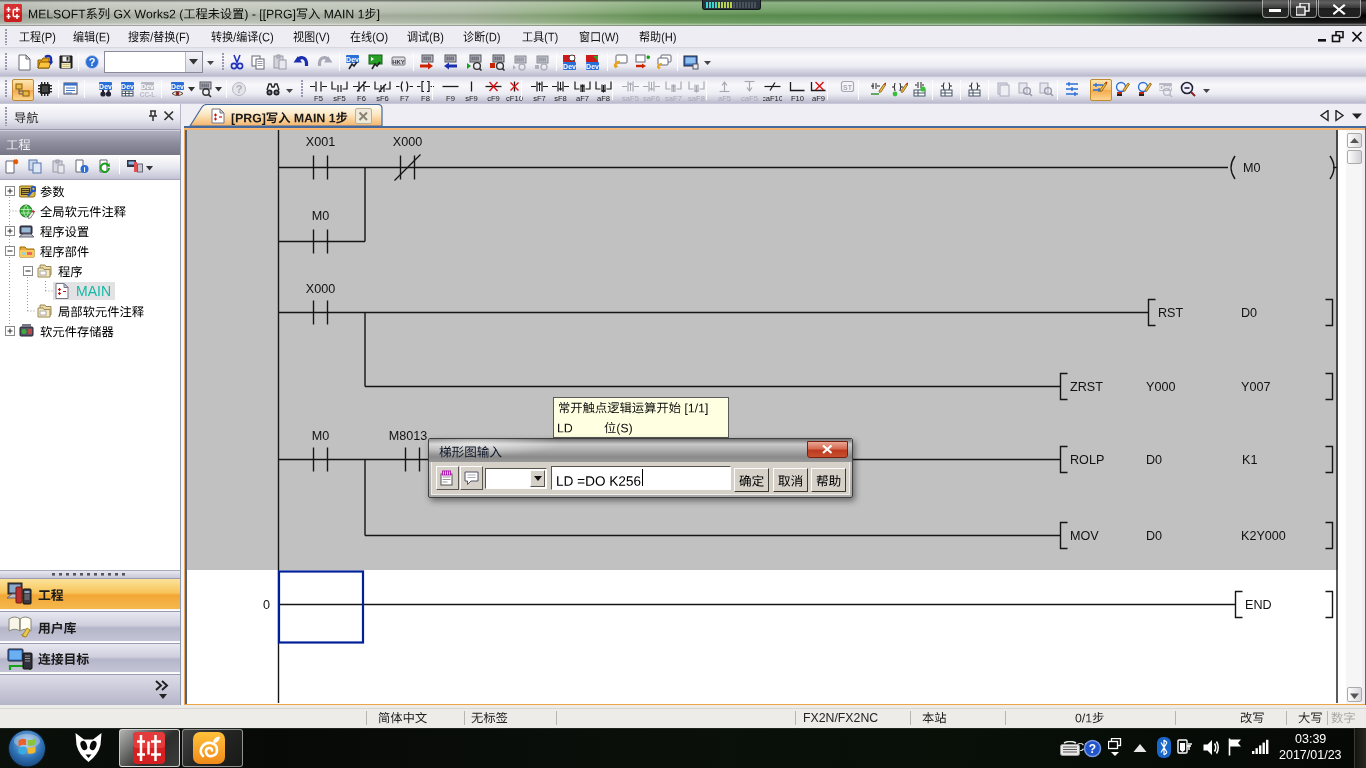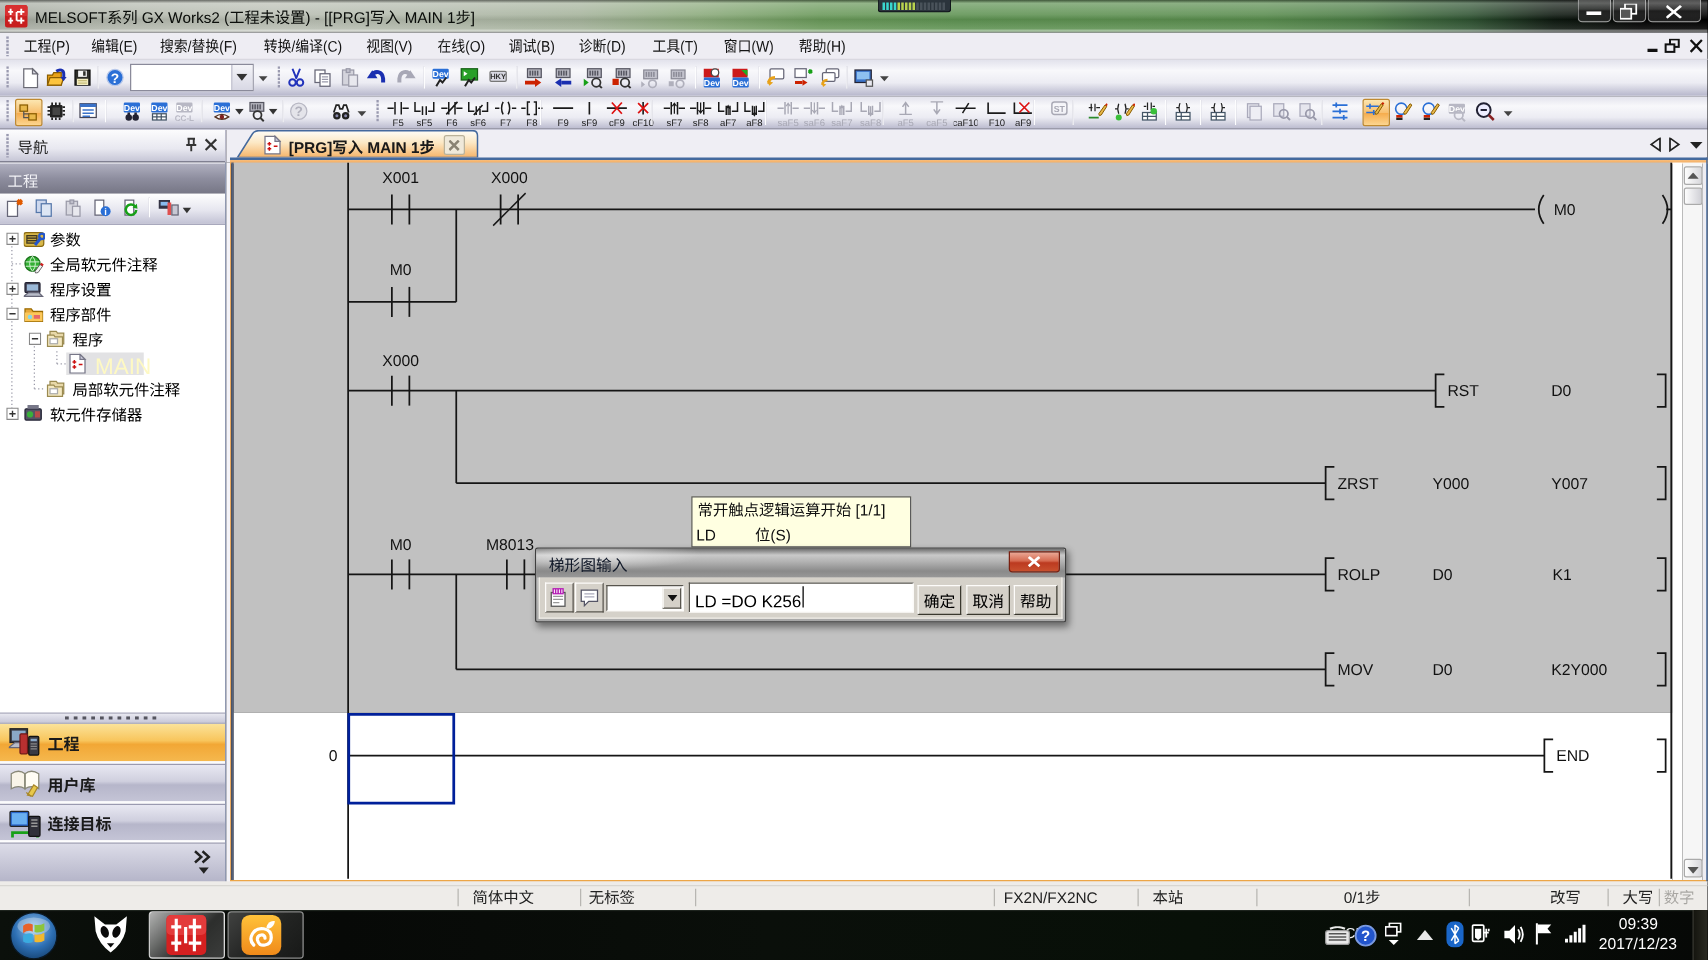--- a/index.html
+++ b/index.html
@@ -891,21 +891,21 @@
     </svg>
 <svg style="position:absolute;left:58px;top:262.7px;overflow:visible;" width="27" height="18">
       <path transform="translate(0 13.3)" d="M6.5 -9H10.3V-6.8H6.5ZM5.7 -9.8V-6H11.2V-9.8ZM5.5 -2.6V-1.8H7.9V-0.2H4.7V0.7H11.8V-0.2H8.8V-1.8H11.3V-2.6H8.8V-4.1H11.6V-4.9H5.2V-4.1H7.9V-2.6ZM4.4 -10.2C3.5 -9.7 1.9 -9.4 0.5 -9.2C0.6 -9 0.8 -8.6 0.8 -8.5C1.4 -8.5 2 -8.6 2.6 -8.8V-6.9H0.6V-6H2.5C2 -4.6 1.1 -3 0.3 -2.1C0.5 -1.9 0.7 -1.5 0.8 -1.3C1.5 -2 2.1 -3.2 2.6 -4.5V1H3.5V-4.3C3.9 -3.8 4.4 -3.2 4.6 -2.8L5.2 -3.5C4.9 -3.8 3.9 -4.9 3.5 -5.2V-6H5.1V-6.9H3.5V-9C4.1 -9.1 4.6 -9.3 5.1 -9.4Z M16.9 -5.4C17.7 -5 18.7 -4.6 19.5 -4.1H15.1V-3.3H19V-0.1C19 0.1 18.9 0.1 18.7 0.1C18.4 0.2 17.6 0.2 16.7 0.1C16.8 0.4 17 0.7 17 1C18.1 1 18.9 1 19.3 0.9C19.8 0.7 19.9 0.5 19.9 -0.1V-3.3H22.5C22.1 -2.8 21.7 -2.2 21.3 -1.8L22 -1.4C22.6 -2 23.3 -3 24 -3.9L23.3 -4.2L23.1 -4.1H20.9L21 -4.2C20.7 -4.4 20.4 -4.6 20 -4.7C21.1 -5.3 22.1 -6.1 22.8 -6.8L22.2 -7.3L22 -7.2H15.8V-6.5H21.2C20.6 -6 19.9 -5.5 19.2 -5.1C18.6 -5.4 18 -5.7 17.4 -5.9ZM18.1 -10.1C18.3 -9.8 18.5 -9.3 18.7 -9H13.8V-5.5C13.8 -3.8 13.7 -1.3 12.7 0.5C12.9 0.6 13.3 0.9 13.5 1C14.5 -0.8 14.7 -3.6 14.7 -5.5V-8.1H24V-9H19.7C19.5 -9.4 19.2 -10 19 -10.4Z" fill="#000"></path>
     </svg>
 <div class="abs" style="left:53px;top:282px;width:62px;height:18px;background:#e2e2e4"></div>
 <svg class="abs" style="left:55px;top:283px" width="17" height="16">
       <path d="M1 0.5h8l4 4v11H1z" fill="#fff" stroke="#778"></path>
       <path d="M9 0.5l4 4H9z" fill="#ccd" stroke="#778"></path>
       <path d="M3 6.5h3M4.5 5v3M3 10.5h3M4.5 9v3M8 8.5h3" stroke="#cc1111" stroke-width="1.2" fill="none"></path>
     </svg>
-<div class="txt" style="left:76px;top:283px;font-size:18px;color:#fef9c3">MAIN</div>
+<div class="txt" style="left:76px;top:283px;font-size:14px;color:#14b8a6">MAIN</div>
 <svg class="abs" style="left:37px;top:303px" width="17" height="16">
       <path d="M3 2h5l1 1.5h5V12H3z" fill="#e8d8a8" stroke="#9a8a50"></path>
       <path d="M1 5h5l1 1.5h6V14H1z" fill="#f4e8c0" stroke="#9a8a50"></path>
       <rect x="3" y="8" width="6" height="4" fill="#fff" stroke="#aaa"></rect>
     </svg>
 <svg style="position:absolute;left:58px;top:302.7px;overflow:visible;" width="89" height="18">
       <path transform="translate(0 13.3)" d="M1.9 -9.7V-6.8C1.9 -4.7 1.7 -1.9 0.3 0.1C0.5 0.2 0.9 0.5 1.1 0.7C2.1 -0.8 2.5 -2.8 2.7 -4.6H10.3C10.1 -1.5 10 -0.3 9.7 -0C9.6 0.1 9.5 0.1 9.3 0.1C9 0.1 8.4 0.1 7.8 0.1C7.9 0.3 8 0.7 8 0.9C8.7 1 9.3 1 9.7 0.9C10.1 0.9 10.3 0.8 10.5 0.6C10.9 0.1 11.1 -1.3 11.2 -5C11.2 -5.2 11.2 -5.5 11.2 -5.5H2.8L2.8 -6.5H10.4V-9.7ZM2.8 -8.9H9.4V-7.3H2.8ZM3.8 -3.7V0.2H4.6V-0.5H8.5V-3.7ZM4.6 -2.9H7.6V-1.2H4.6Z M14 -7.7C14.4 -7.1 14.7 -6.2 14.8 -5.6L15.6 -5.8C15.5 -6.4 15.2 -7.3 14.8 -7.9ZM20 -9.7V1H20.8V-8.8H22.8C22.5 -7.9 22 -6.6 21.5 -5.5C22.6 -4.4 23 -3.5 23 -2.7C23 -2.3 22.9 -1.9 22.6 -1.8C22.5 -1.7 22.3 -1.6 22.1 -1.6C21.9 -1.6 21.5 -1.6 21.2 -1.7C21.3 -1.4 21.4 -1 21.4 -0.8C21.8 -0.8 22.2 -0.8 22.5 -0.8C22.8 -0.8 23.1 -0.9 23.2 -1C23.7 -1.3 23.8 -1.9 23.8 -2.6C23.8 -3.5 23.5 -4.5 22.4 -5.6C23 -6.8 23.5 -8.2 24 -9.3L23.3 -9.7L23.2 -9.7ZM15.3 -10.2C15.5 -9.8 15.7 -9.3 15.9 -8.9H13.3V-8H19.1V-8.9H16.8C16.7 -9.3 16.4 -9.9 16.2 -10.4ZM17.6 -8C17.4 -7.3 17.1 -6.2 16.7 -5.6H12.9V-4.7H19.4V-5.6H17.6C17.9 -6.2 18.3 -7 18.5 -7.8ZM13.6 -3.6V0.9H14.5V0.3H17.9V0.8H18.8V-3.6ZM14.5 -0.5V-2.7H17.9V-0.5Z M31.9 -10.3C31.6 -8.4 31.1 -6.6 30.3 -5.5C30.5 -5.4 30.9 -5.1 31 -4.9C31.5 -5.7 31.9 -6.6 32.2 -7.6H35.4C35.2 -6.7 35 -5.8 34.8 -5.2L35.6 -5C35.8 -5.8 36.1 -7.2 36.4 -8.3L35.8 -8.5L35.7 -8.5H32.4C32.6 -9 32.7 -9.6 32.8 -10.2ZM32.8 -6.4V-5.9C32.8 -4.1 32.6 -1.6 30 0.4C30.2 0.5 30.5 0.8 30.7 1C32.2 -0.2 32.9 -1.5 33.3 -2.8C33.8 -1.1 34.6 0.2 35.9 1C36 0.7 36.3 0.4 36.5 0.2C34.9 -0.6 34.1 -2.5 33.6 -4.7C33.7 -5.1 33.7 -5.5 33.7 -5.9V-6.4ZM25.8 -4.1C25.9 -4.2 26.2 -4.3 26.7 -4.3H28V-2.5L25.1 -2.1L25.3 -1.1L28 -1.6V0.9H28.9V-1.7L30.5 -2L30.5 -2.8L28.9 -2.6V-4.3H30.4V-5.1H28.9V-6.9H28V-5.1H26.7C27.1 -5.9 27.5 -6.9 27.8 -8H30.5V-8.9H28.1C28.3 -9.3 28.4 -9.7 28.5 -10.1L27.6 -10.3C27.5 -9.8 27.4 -9.3 27.2 -8.9H25.2V-8H26.9C26.6 -7 26.3 -6.2 26.1 -5.9C25.9 -5.3 25.7 -5 25.5 -4.9C25.6 -4.7 25.7 -4.3 25.8 -4.1Z M38.7 -9.4V-8.5H47.4V-9.4ZM37.6 -5.9V-5H40.8C40.6 -2.7 40.1 -0.8 37.5 0.2C37.7 0.4 38 0.7 38.1 0.9C40.9 -0.2 41.5 -2.4 41.7 -5H44.1V-0.6C44.1 0.5 44.4 0.8 45.5 0.8C45.7 0.8 47 0.8 47.3 0.8C48.3 0.8 48.6 0.2 48.7 -1.9C48.4 -2 48 -2.2 47.8 -2.3C47.8 -0.4 47.7 -0.1 47.2 -0.1C46.9 -0.1 45.8 -0.1 45.6 -0.1C45.1 -0.1 45 -0.2 45 -0.6V-5H48.5V-5.9Z M53.1 -4.2V-3.3H56.6V1H57.6V-3.3H60.9V-4.2H57.6V-6.9H60.4V-7.8H57.6V-10.2H56.6V-7.8H55C55.1 -8.4 55.3 -9 55.4 -9.5L54.5 -9.7C54.2 -8.1 53.7 -6.5 53 -5.5C53.2 -5.4 53.6 -5.2 53.8 -5C54.1 -5.5 54.4 -6.2 54.7 -6.9H56.6V-4.2ZM52.5 -10.3C51.8 -8.4 50.7 -6.6 49.6 -5.4C49.8 -5.2 50 -4.7 50.1 -4.5C50.5 -4.9 50.9 -5.4 51.3 -5.9V1H52.1V-7.3C52.6 -8.2 53 -9.1 53.4 -10Z M62.7 -9.5C63.5 -9.1 64.5 -8.5 65 -8.1L65.5 -8.9C65 -9.3 64 -9.8 63.2 -10.2ZM62 -6.1C62.8 -5.7 63.8 -5.2 64.3 -4.8L64.8 -5.5C64.3 -5.9 63.3 -6.5 62.5 -6.8ZM62.4 0.2 63.1 0.8C63.9 -0.3 64.7 -1.8 65.4 -3.1L64.7 -3.8C64 -2.3 63 -0.7 62.4 0.2ZM68.2 -10.1C68.7 -9.4 69.1 -8.6 69.3 -8L70.2 -8.4C70 -8.9 69.5 -9.8 69.1 -10.4ZM65.6 -8V-7.1H68.8V-4.3H66.1V-3.5H68.8V-0.3H65.2V0.6H73.3V-0.3H69.8V-3.5H72.6V-4.3H69.8V-7.1H73V-8Z M74.5 -8.2C74.9 -7.6 75.3 -6.9 75.4 -6.4L76.1 -6.7C75.9 -7.1 75.5 -7.9 75.2 -8.4ZM78.5 -8.5C78.3 -8 77.9 -7.2 77.6 -6.7L78.2 -6.5C78.5 -6.9 78.9 -7.7 79.2 -8.3ZM79.5 -9.7V-8.9H80.1C80.5 -8 81 -7.3 81.7 -6.7C80.8 -6.1 79.8 -5.7 78.9 -5.4V-5.9H77.3V-9.1C78 -9.2 78.6 -9.4 79.2 -9.5L78.7 -10.2C77.6 -9.9 75.8 -9.7 74.3 -9.5C74.4 -9.4 74.5 -9.1 74.5 -8.9C75.1 -8.9 75.8 -8.9 76.4 -9V-5.9H74.4V-5.1H76.3C75.8 -3.9 75 -2.5 74.2 -1.7C74.3 -1.5 74.6 -1.1 74.6 -0.8C75.3 -1.5 75.9 -2.7 76.4 -3.8V1H77.3V-4C77.8 -3.5 78.3 -2.8 78.5 -2.4L79.1 -3.1C78.9 -3.4 77.7 -4.6 77.3 -5V-5.1H78.9V-5.4C79.1 -5.2 79.3 -4.9 79.4 -4.7C80.4 -5 81.4 -5.5 82.3 -6.1C83.2 -5.5 84.2 -5 85.3 -4.6C85.4 -4.9 85.6 -5.2 85.8 -5.4C84.8 -5.7 83.8 -6.1 83 -6.6C84 -7.4 84.9 -8.3 85.4 -9.4L84.8 -9.7L84.7 -9.7ZM84.1 -8.9C83.7 -8.2 83.1 -7.6 82.4 -7.1C81.8 -7.6 81.3 -8.2 80.9 -8.9ZM81.9 -5V-3.9H79.6V-3.1H81.9V-1.8H79.1V-1H81.9V1H82.8V-1H85.5V-1.8H82.8V-3.1H85V-3.9H82.8V-5Z" fill="#000"></path>
     </svg>
 <svg class="abs" style="left:5px;top:326px" width="10" height="10">
               <rect x="0.5" y="0.5" width="9" height="9" fill="#fff" stroke="#888"></rect>
@@ -1167,16 +1167,16 @@
       <path d="M1.5 0.5 V17.5" stroke="#fff" stroke-width="1.6"></path>
       <path d="M2 1.5 H13 L10 5 L13 8.5 H2z" fill="#fff"></path>
     </svg>
 <svg class="abs" style="left:1252px;top:739px" width="18" height="16">
       <rect x="0.0" y="12.0" width="2.4" height="3.0" fill="#fff"></rect>
       <rect x="3.5" y="9.2" width="2.4" height="5.8" fill="#fff"></rect>
       <rect x="7.0" y="6.4" width="2.4" height="8.6" fill="#fff"></rect>
       <rect x="10.5" y="3.6000000000000014" width="2.4" height="11.399999999999999" fill="#fff"></rect>
       <rect x="14.0" y="0.8000000000000007" width="2.4" height="14.2" fill="#fff"></rect>
     </svg>
-<div class="txt" style="left:1295px;top:732px;font-size:12.5px;color:#fff">09:39</div>
-<div class="txt" style="left:1279px;top:747.5px;font-size:12.5px;color:#fff">2017/12/23</div>
+<div class="txt" style="left:1295px;top:732px;font-size:12.5px;color:#fff">03:39</div>
+<div class="txt" style="left:1279px;top:747.5px;font-size:12.5px;color:#fff">2017/01/23</div>
 <div class="abs" style="left:1354px;top:728px;width:12px;height:40px;
       background:linear-gradient(90deg,#15150f,#2a2a22);border-left:1px solid #3a3a32"></div>
 </div>
 </body></html>

